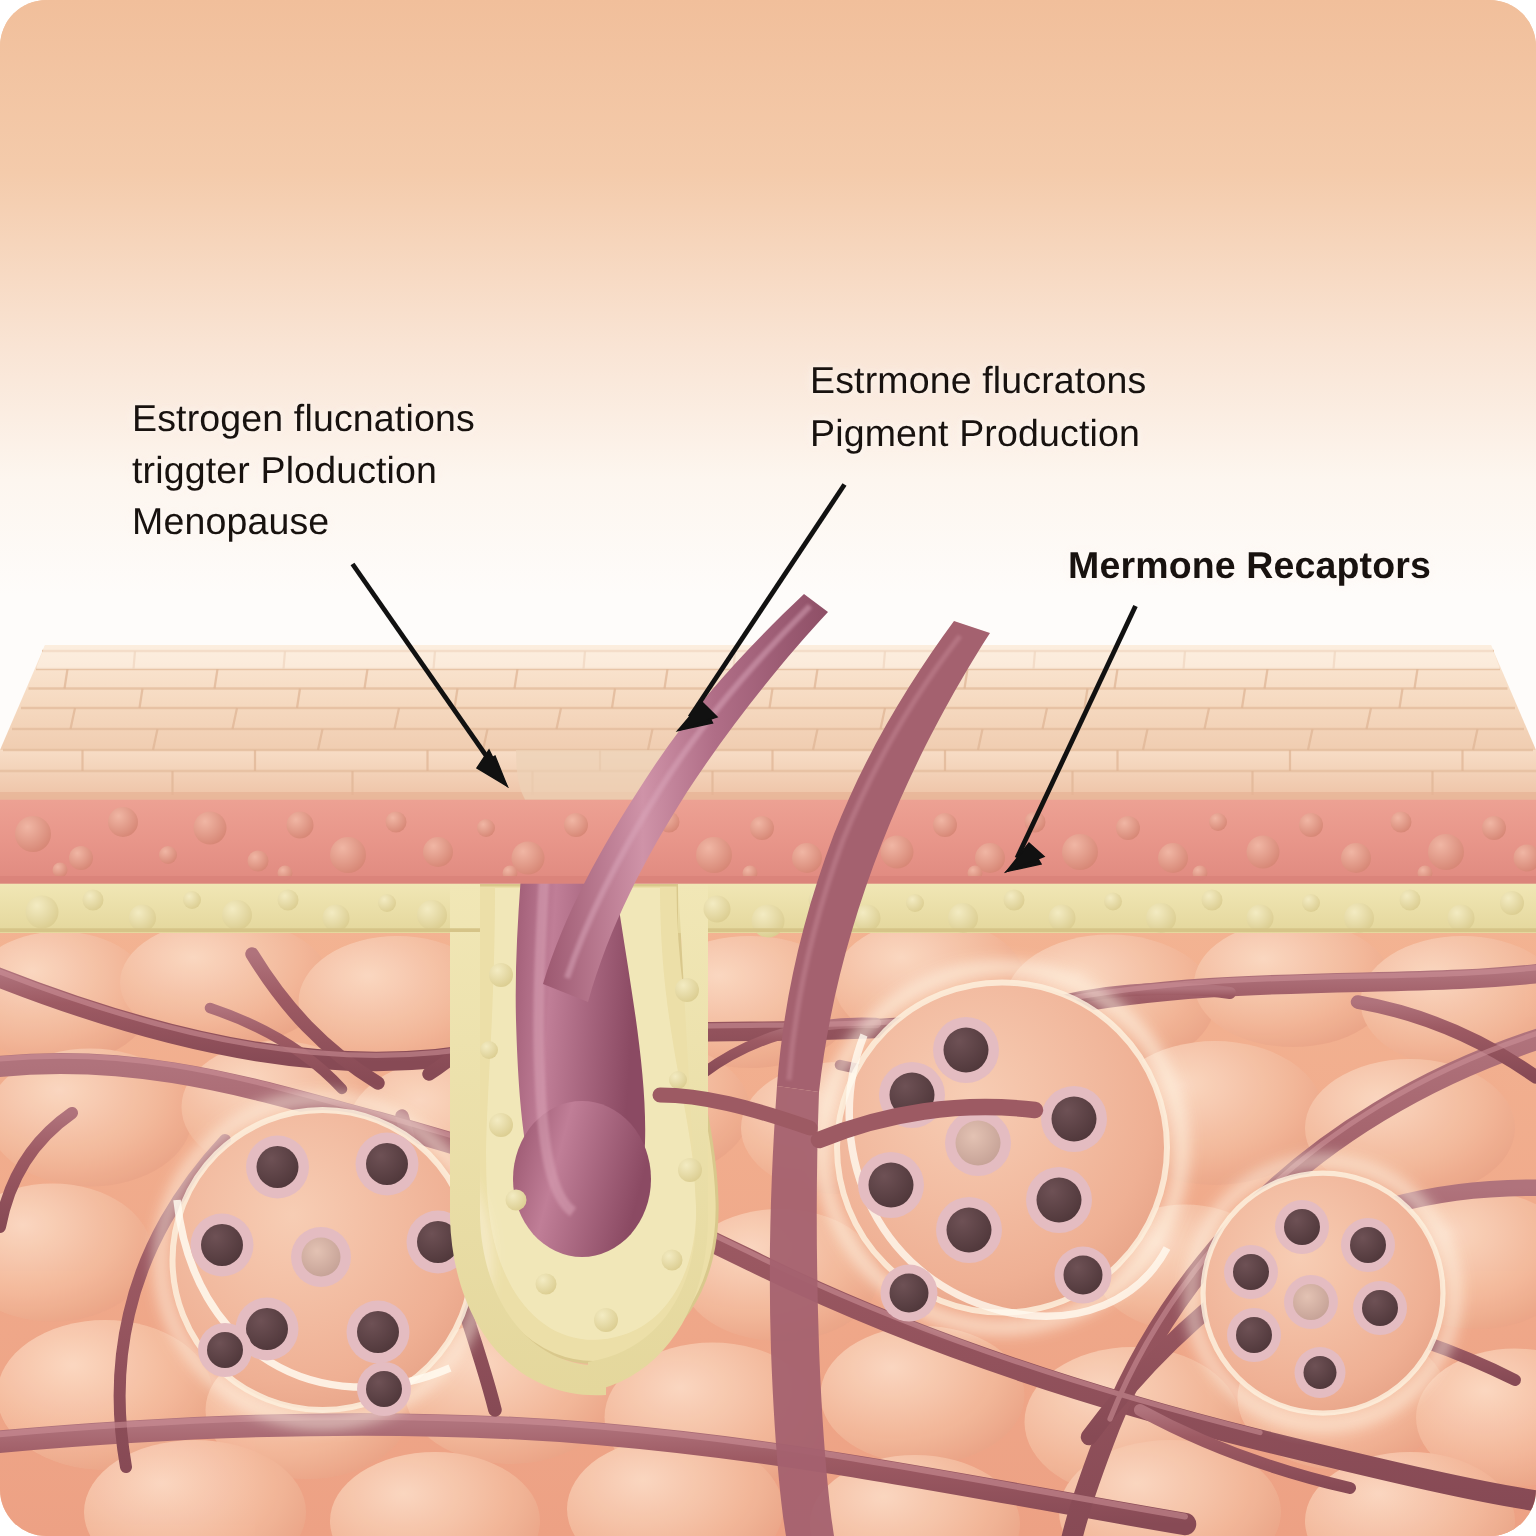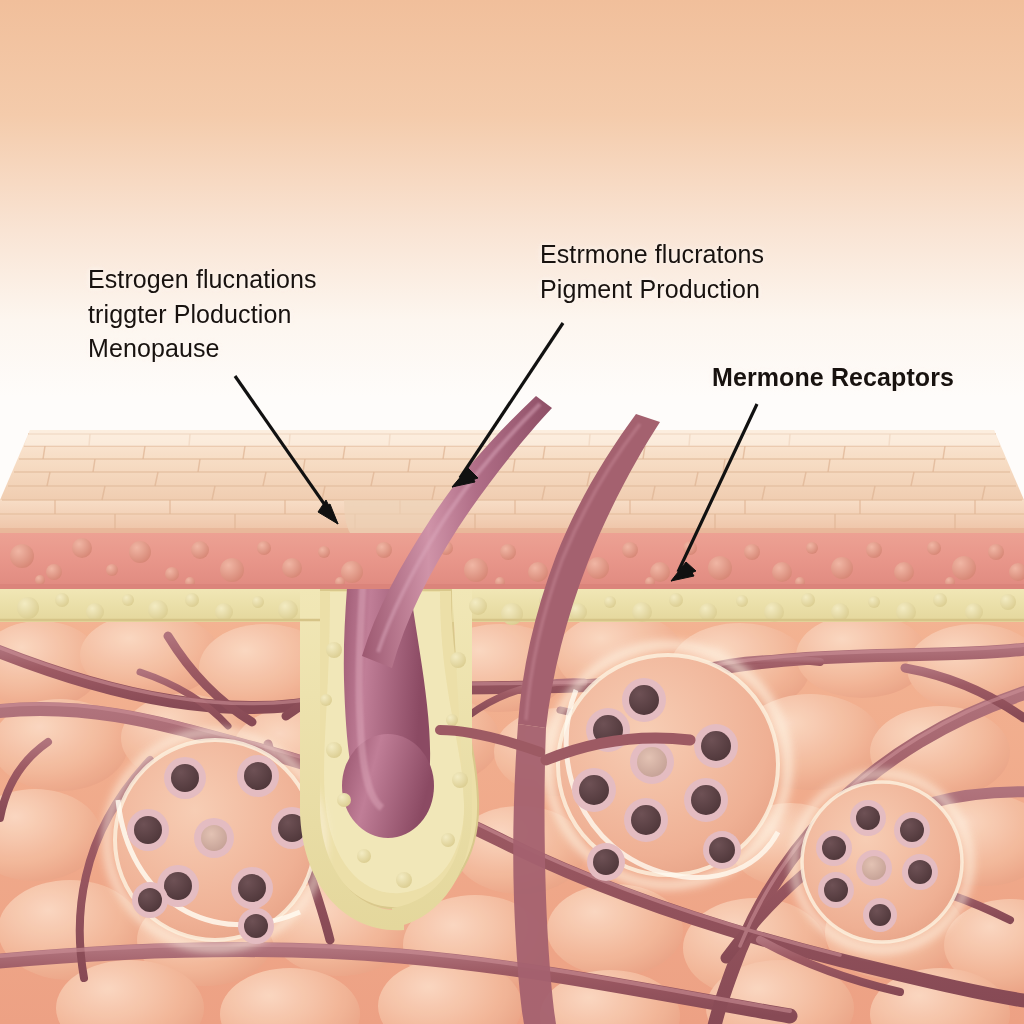--- a/index.html
+++ b/index.html
@@ -1,19 +1,20 @@
 <!DOCTYPE html>
 <html><head>
 <meta charset="utf-8">
 <style>
   html,body{margin:0;padding:0;background:#fff;}
   body{font-family:"Liberation Sans",sans-serif;}
   #stage{
     position:relative;width:1024px;height:1024px;overflow:hidden;
     background:#f3c3a0;
+    border-radius:31px;
   }
   #stage svg{position:absolute;top:0;left:0;width:1024px;height:1024px;display:block;}
   .lbl{
     position:absolute;color:#18120f;font-family:"Liberation Sans",sans-serif;
     font-size:25px;line-height:1.38;white-space:pre-line;letter-spacing:.1px;
     text-shadow:0 0 5px rgba(255,250,246,.85),0 0 10px rgba(255,250,246,.6);
   }
   #lbl-estrogen{left:88px;top:262px;}
   #lbl-pigment{left:540px;top:237px;}
   #lbl-receptors{left:712px;top:360px;font-weight:bold;}

